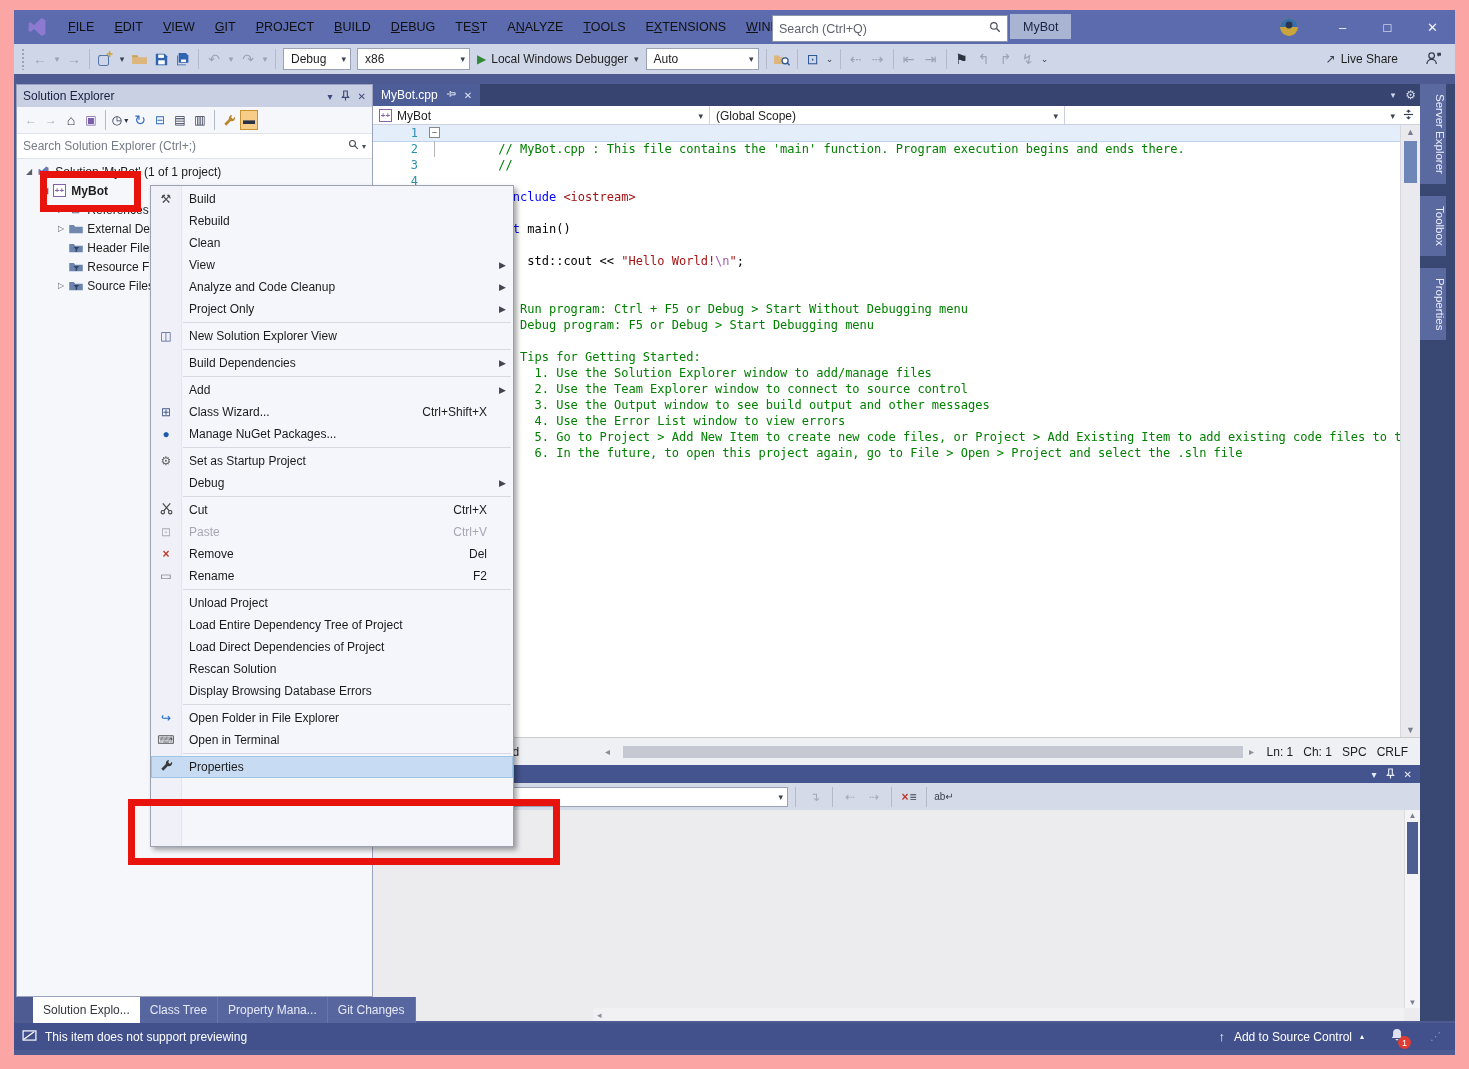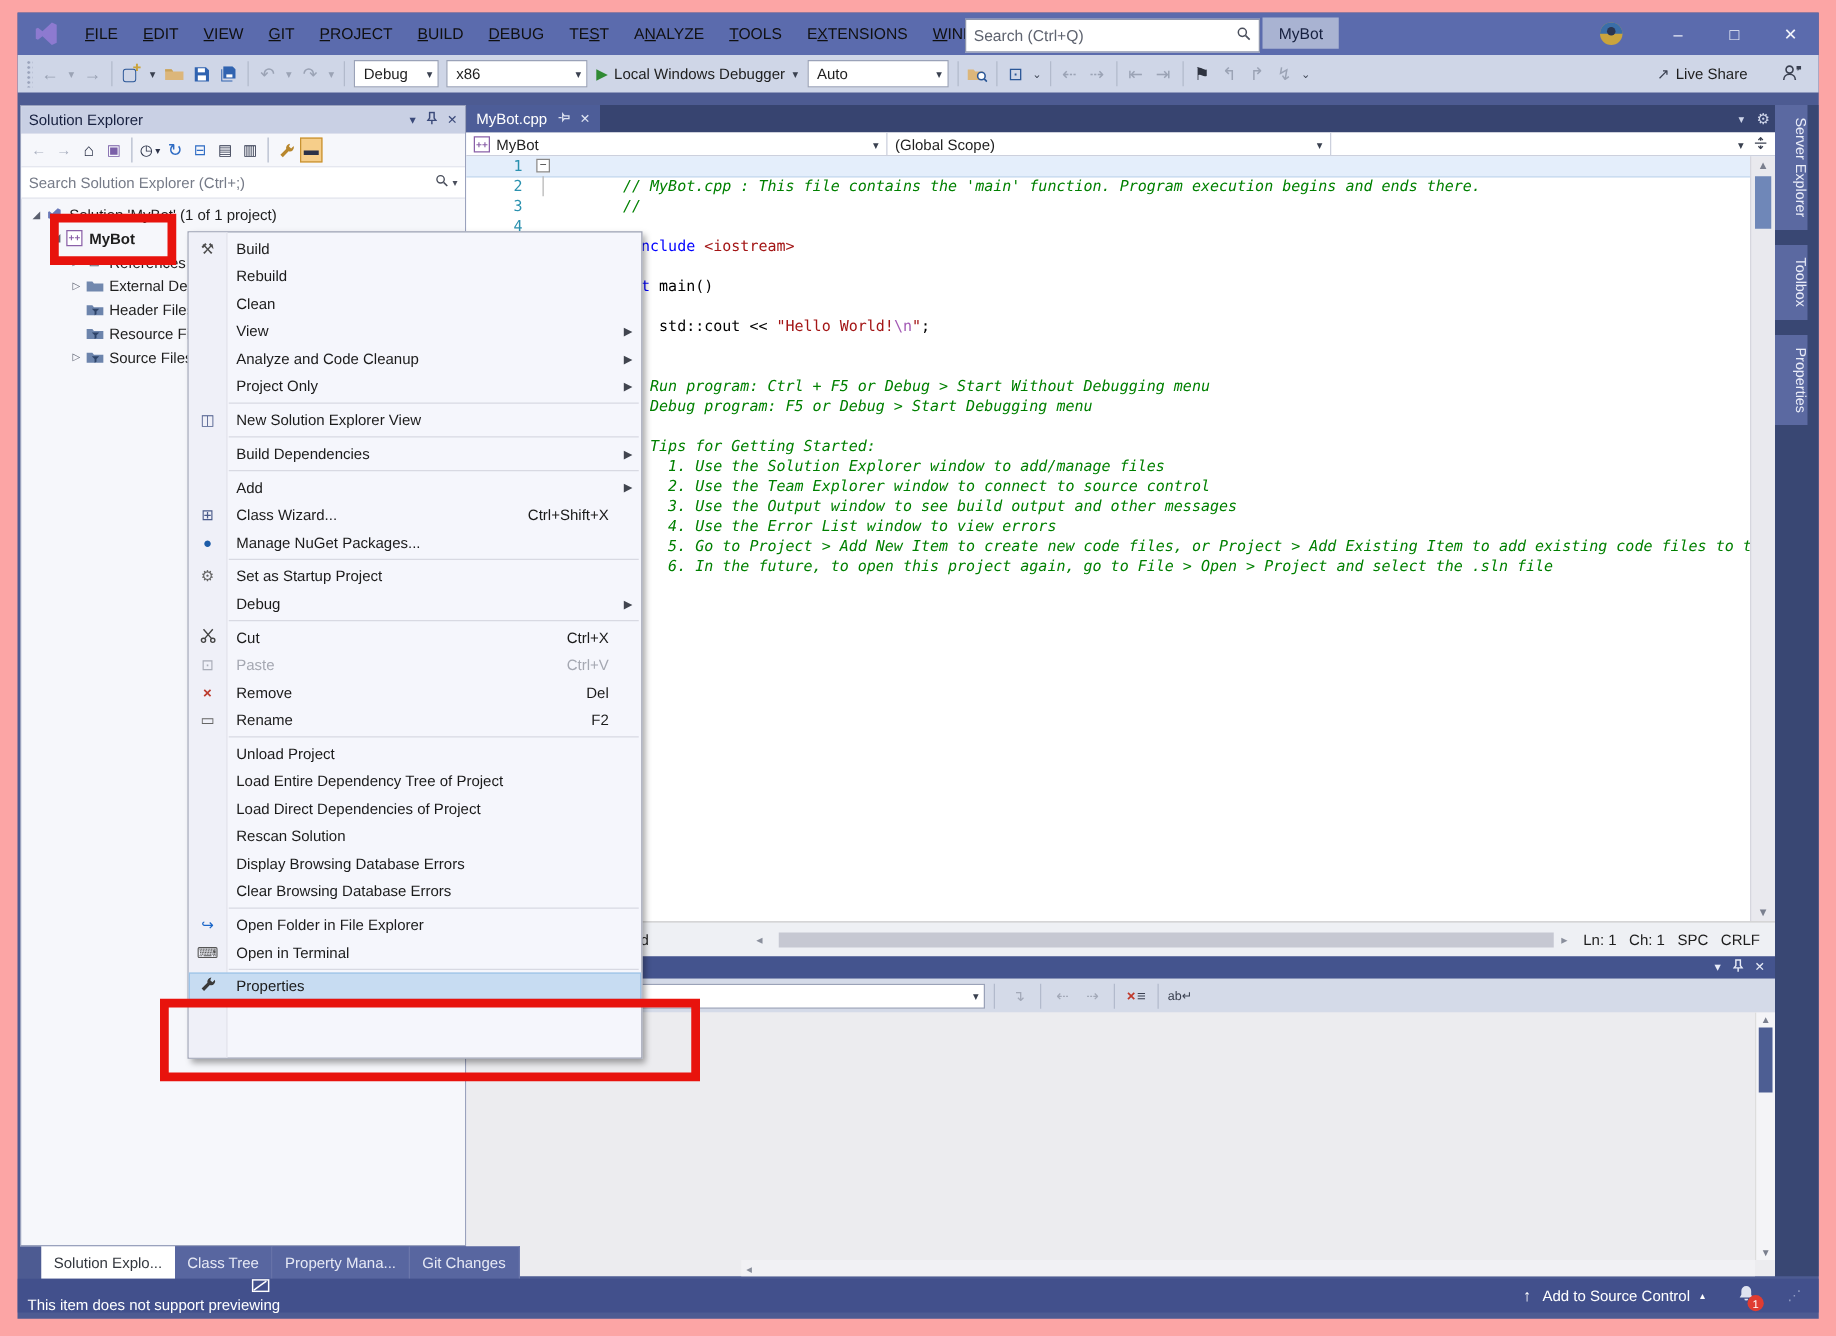--- a/index.html
+++ b/index.html
@@ -69,21 +69,21 @@
   .navbar{position:absolute;left:0;top:22px;width:100%;height:19px;background:#fff;border-bottom:1px solid #ccd0dd;display:flex;box-sizing:border-box;}
   .navcombo{height:19px;border-right:1px solid #ccd0dd;display:flex;align-items:center;padding:0 6px;font-size:12px;box-sizing:border-box;}
   .code-area{position:absolute;left:0;top:41px;width:100%;height:612px;background:#fff;overflow:hidden;
              font-family:"DejaVu Sans Mono","Liberation Mono",monospace;font-size:12px;}
   .cl{position:relative;height:16px;line-height:16px;padding-left:82px;white-space:pre;}
   .cl .ln{position:absolute;left:0;top:0;width:45px;text-align:right;color:#2b91af;}
   .cl .fold{position:absolute;left:56px;top:2px;width:11px;height:11px;border:1px solid #888;line-height:9px;text-align:center;
             font-size:9px;color:#555;background:#fff;box-sizing:border-box;}
   .cl .foldbar{position:absolute;left:61px;top:0;width:1px;height:16px;background:#b5b5b5;}
   .cl.hl{background:#e4eefb;outline:1px solid #bdd3ec;}
-  .tok-com{color:#008000;font-style:italic;} .tok-kw{color:#0000ff;} .tok-str{color:#a31515;} .tok-esc{color:#a35bb5;} .tok-pl{color:#000;}
+  .tok-com{color:#008000;} .tok-kw{color:#0000ff;} .tok-str{color:#a31515;} .tok-esc{color:#a35bb5;} .tok-pl{color:#000;}
   .vscroll{position:absolute;right:0;top:41px;width:20px;height:612px;background:#e9e9ee;border-left:1px solid #d6d6de;box-sizing:border-box;}
   .vscroll .arr{position:absolute;left:0;width:100%;text-align:center;color:#7a7f8e;font-size:9px;}
   .vthumb{position:absolute;left:3px;width:13px;background:#6f87b8;}
   .ed-status{position:absolute;left:0;top:653px;width:100%;height:28px;background:#eef0f4;border-top:1px solid #ccc;
              display:flex;align-items:center;font-size:12px;}
   .ed-status .msg{margin-left:60px;color:#1e1e1e;}
   .hthumb{position:absolute;left:250px;top:8px;width:620px;height:12px;background:#c6c8d2;}
   .harr{position:absolute;top:8px;color:#8a8f9c;font-size:10px;}
   .ed-right{position:absolute;right:12px;display:flex;gap:10px;color:#1e1e1e;}
 
@@ -110,21 +110,21 @@
         width:26px;text-align:center;margin-bottom:12px;display:block;}
 
   
   .btabs{left:19px;top:987px;height:26px;display:flex;}
   .btab{height:26px;display:flex;align-items:center;padding:0 10px;background:#5866a0;color:#e6e9f5;font-size:12px;
         border-right:1px solid #6b77ab;box-sizing:border-box;}
   .btab.active{background:#fff;color:#33373e;border-right:none;}
 
   
   .statusbar{left:0;top:1013px;width:1441px;height:27px;background:#42508c;color:#fff;display:flex;align-items:center;font-size:12px;}
-  .sb-left{display:flex;align-items:flex-end;margin-left:8px;flex-direction:column;}
+  .sb-left{display:flex;align-items:flex-start;margin-left:8px;}
   .sb-right{margin-left:auto;display:flex;align-items:center;margin-right:14px;}
   .badge{position:absolute;right:-7px;bottom:-4px;background:#e03c31;color:#fff;border-radius:50%;width:13px;height:13px;
          font-size:9px;display:flex;align-items:center;justify-content:center;}
 
   
   .ctxmenu{left:136px;top:175px;width:364px;height:662px;background:#f5f6fc;border:1px solid #9ca1b2;
            box-shadow:3px 3px 5px rgba(0,0,0,.35);box-sizing:border-box;padding:2px 0;z-index:50;}
   .ctxmenu::before{content:"";position:absolute;left:0;top:0;bottom:0;width:30px;background:#eff0f8;border-right:1px solid #e3e4ec;}
   .cmi{position:relative;height:22px;display:flex;align-items:center;font-size:12px;color:#1b1b1b;}
   .cmi .cic{position:absolute;left:0;width:30px;text-align:center;font-size:12px;}
@@ -716,25 +716,20 @@
         <div class="cmi">
 
       <span class="clabel">Rescan Solution</span>
 
     </div>
         <div class="cmi">
 
       <span class="clabel">Display Browsing Database Errors</span>
 
     </div>
-        <div class="cmi">
-
-      <span class="clabel">Clear Browsing Database Errors</span>
-
-    </div>
         <div class="cmsep"></div>
         <div class="cmi">
       <span class="cic" style="color:#1b66c9;">↪</span>
       <span class="clabel">Open Folder in File Explorer</span>
 
     </div>
         <div class="cmi">
       <span class="cic" style="color:#555;">⌨</span>
       <span class="clabel">Open in Terminal</span>
 

